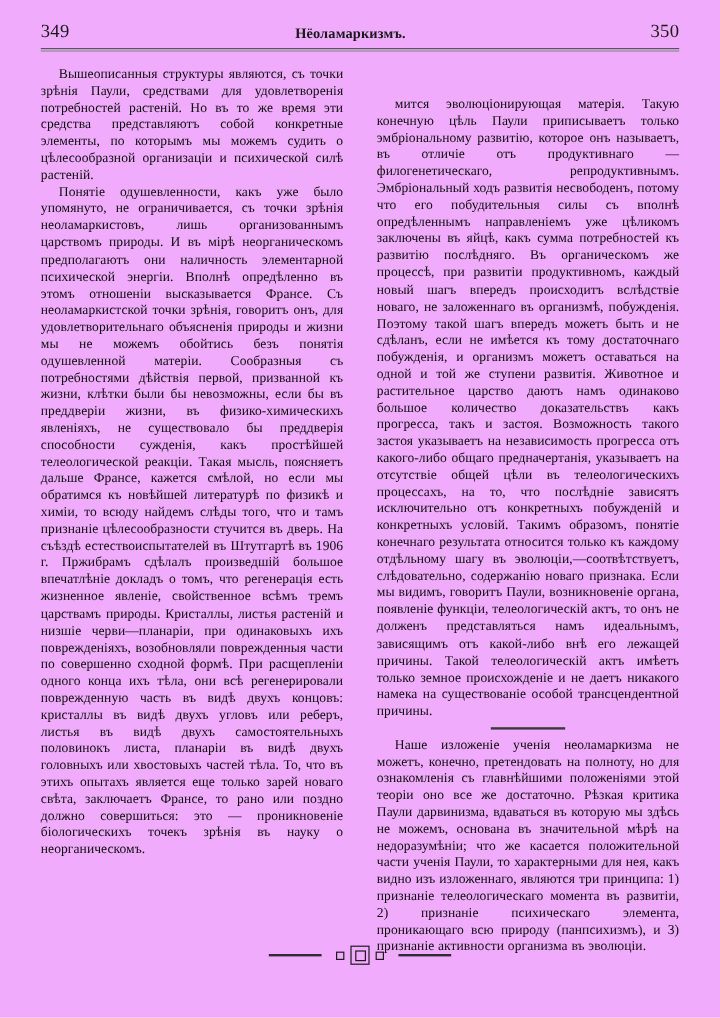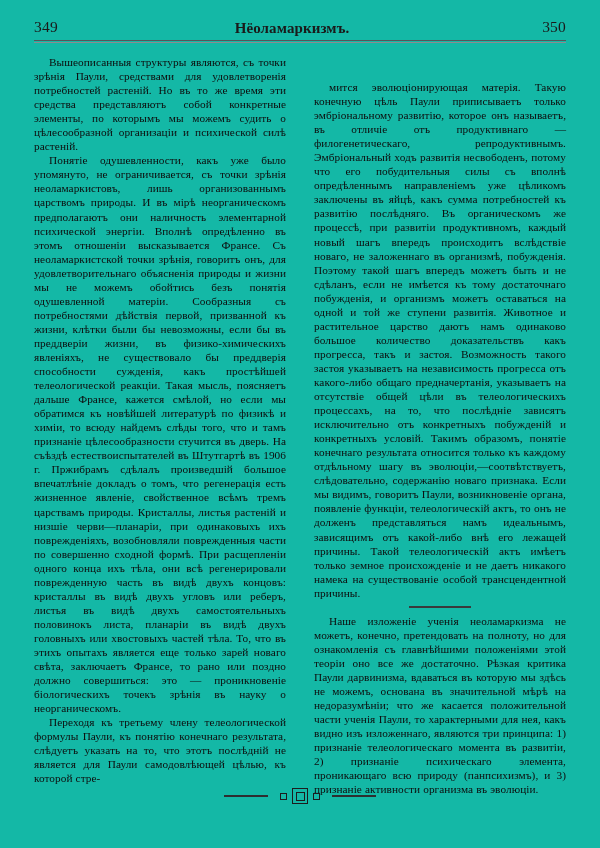--- a/index.html
+++ b/index.html
@@ -14,21 +14,21 @@
     font-family: "Liberation Serif", "DejaVu Serif", serif;
     color: #111111;
     position: relative;
   }
 
   .page {
     position: absolute;
     left: 0; top: 0;
     width: 600px;
     height: 848px;
-    background: #14b8a6;
+    background: #f0abfc;
   }
 
   
   .running-head {
     position: absolute;
     left: 34px;
     top: 18px;
     width: 532px;
     height: 22px;
   }
@@ -42,21 +42,21 @@
   }
   .folio-left  { left: 0; }
   .folio-right { right: 0; }
 
   .head-title {
     position: absolute;
     left: 0;
     right: 16px;
     top: 2px;
     text-align: center;
-    font-size: 15px;
+    font-size: 12px;
     line-height: 16px;
     font-weight: bold;
     color: #1a1a1a;
     letter-spacing: 0.1px;
   }
 
   .head-rule {
     position: absolute;
     left: 34px;
     top: 40px;
@@ -198,21 +198,20 @@
   <div class="head-rule">
     <div class="r1"></div>
     <div class="r2"></div>
   </div>
 
   <div class="columns">
 
     <div class="col col-left">
       <p class="para">Вышеописанныя структуры являются, съ точки зрѣнія Паули, средствами для удовлетворенія потребностей растеній. Но въ то же время эти средства представляютъ собой конкретные элементы, по которымъ мы можемъ судить о цѣлесообразной организаціи и психической силѣ растеній.</p>
       <p class="para">Понятіе одушевленности, какъ уже было упомянуто, не ограничивается, съ точки зрѣнія неоламаркистовъ, лишь организованнымъ царствомъ природы. И въ мірѣ неорганическомъ предполагаютъ они наличность элементарной психической энергіи. Вполнѣ опредѣленно въ этомъ отношеніи высказывается Франсе. Съ неоламаркистской точки зрѣнія, говоритъ онъ, для удовлетворительнаго объясненія природы и жизни мы не можемъ обойтись безъ понятія одушевленной матеріи. Сообразныя съ потребностями дѣйствія первой, призванной къ жизни, клѣтки были бы невозможны, если бы въ преддверіи жизни, въ физико-химическихъ явленіяхъ, не существовало бы преддверія способности сужденія, какъ простѣйшей телеологической реакціи. Такая мысль, поясняетъ дальше Франсе, кажется смѣлой, но если мы обратимся къ новѣйшей литературѣ по физикѣ и химіи, то всюду найдемъ слѣды того, что и тамъ признаніе цѣлесообразности стучится въ дверь. На съѣздѣ естествоиспытателей въ Штутгартѣ въ 1906 г. Пржибрамъ сдѣлалъ произведшій большое впечатлѣніе докладъ о томъ, что регенерація есть жизненное явленіе, свойственное всѣмъ тремъ царствамъ природы. Кристаллы, листья растеній и низшіе черви—планаріи, при одинаковыхъ ихъ поврежденіяхъ, возобновляли поврежденныя части по совершенно сходной формѣ. При расщепленіи одного конца ихъ тѣла, они всѣ регенерировали поврежденную часть въ видѣ двухъ концовъ: кристаллы въ видѣ двухъ угловъ или реберъ, листья въ видѣ двухъ самостоятельныхъ половинокъ листа, планаріи въ видѣ двухъ головныхъ или хвостовыхъ частей тѣла. То, что въ этихъ опытахъ является еще только зарей новаго свѣта, заключаетъ Франсе, то рано или поздно должно совершиться: это — проникновеніе біологическихъ точекъ зрѣнія въ науку о неорганическомъ.</p>
-      <p class="para">Переходя къ третьему члену телеологической формулы Паули, къ понятію конечнаго результата, слѣдуетъ указать на то, что этотъ послѣдній не является для Паули самодовлѣющей цѣлью, къ которой стре-</p>
     </div>
 
     <div class="col col-right">
       <p class="para">мится эволюціонирующая матерія. Такую конечную цѣль Паули приписываетъ только эмбріональному развитію, которое онъ называетъ, въ отличіе отъ продуктивнаго — филогенетическаго, репродуктивнымъ. Эмбріональный ходъ развитія несвободенъ, потому что его побудительныя силы съ вполнѣ опредѣленнымъ направленіемъ уже цѣликомъ заключены въ яйцѣ, какъ сумма потребностей къ развитію послѣдняго. Въ органическомъ же процессѣ, при развитіи продуктивномъ, каждый новый шагъ впередъ происходитъ вслѣдствіе новаго, не заложеннаго въ организмѣ, побужденія. Поэтому такой шагъ впередъ можетъ быть и не сдѣланъ, если не имѣется къ тому достаточнаго побужденія, и организмъ можетъ оставаться на одной и той же ступени развитія. Животное и растительное царство даютъ намъ одинаково большое количество доказательствъ какъ прогресса, такъ и застоя. Возможность такого застоя указываетъ на независимость прогресса отъ какого-либо общаго предначертанія, указываетъ на отсутствіе общей цѣли въ телеологическихъ процессахъ, на то, что послѣдніе зависятъ исключительно отъ конкретныхъ побужденій и конкретныхъ условій. Такимъ образомъ, понятіе конечнаго результата относится только къ каждому отдѣльному шагу въ эволюціи,—соотвѣтствуетъ, слѣдовательно, содержанію новаго признака. Если мы видимъ, говоритъ Паули, возникновеніе органа, появленіе функціи, телеологическій актъ, то онъ не долженъ представляться намъ идеальнымъ, зависящимъ отъ какой-либо внѣ его лежащей причины. Такой телеологическій актъ имѣетъ только земное происхожденіе и не даетъ никакого намека на существованіе особой трансцендентной причины.</p>
       <div class="sep-rule"></div>
       <p class="para">Наше изложеніе ученія неоламаркизма не можетъ, конечно, претендовать на полноту, но для ознакомленія съ главнѣйшими положеніями этой теоріи оно все же достаточно. Рѣзкая критика Паули дарвинизма, вдаваться въ которую мы здѣсь не можемъ, основана въ значительной мѣрѣ на недоразумѣніи; что же касается положительной части ученія Паули, то характерными для нея, какъ видно изъ изложеннаго, являются три принципа: 1) признаніе телеологическаго момента въ развитіи, 2) признаніе психическаго элемента, проникающаго всю природу (панпсихизмъ), и 3) признаніе активности организма въ эволюціи.</p>
     </div>
 
   </div>
 

